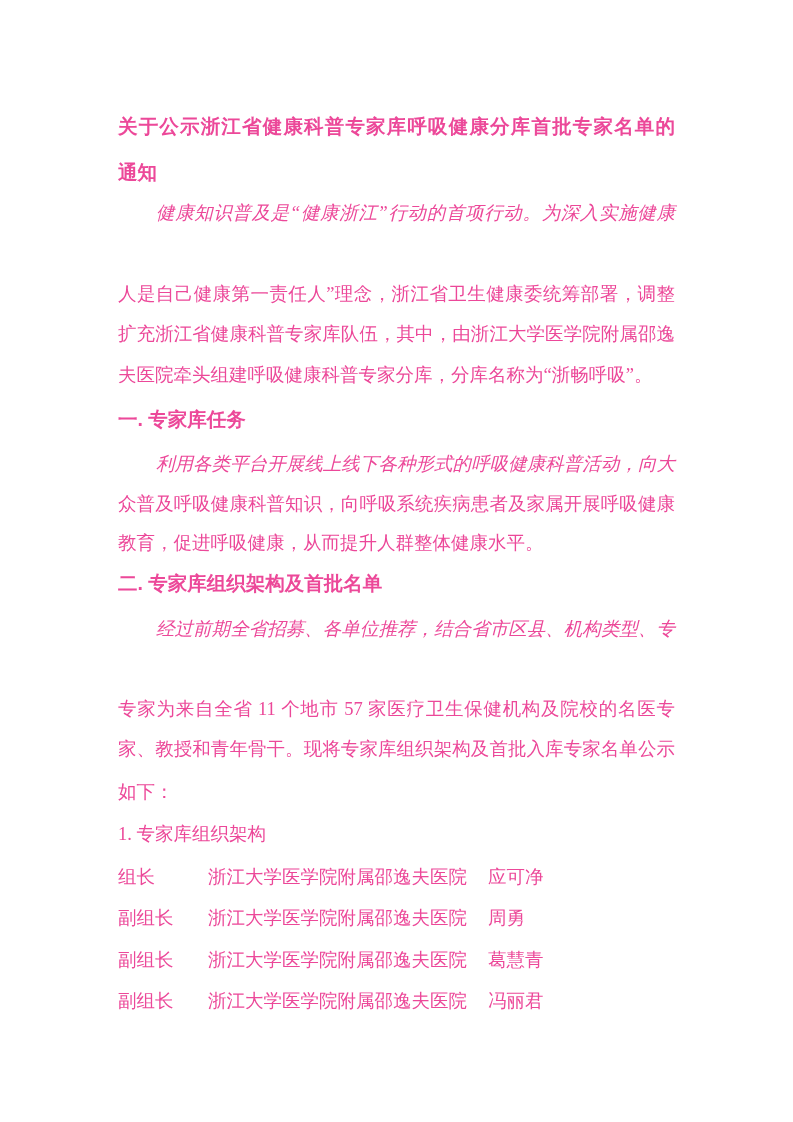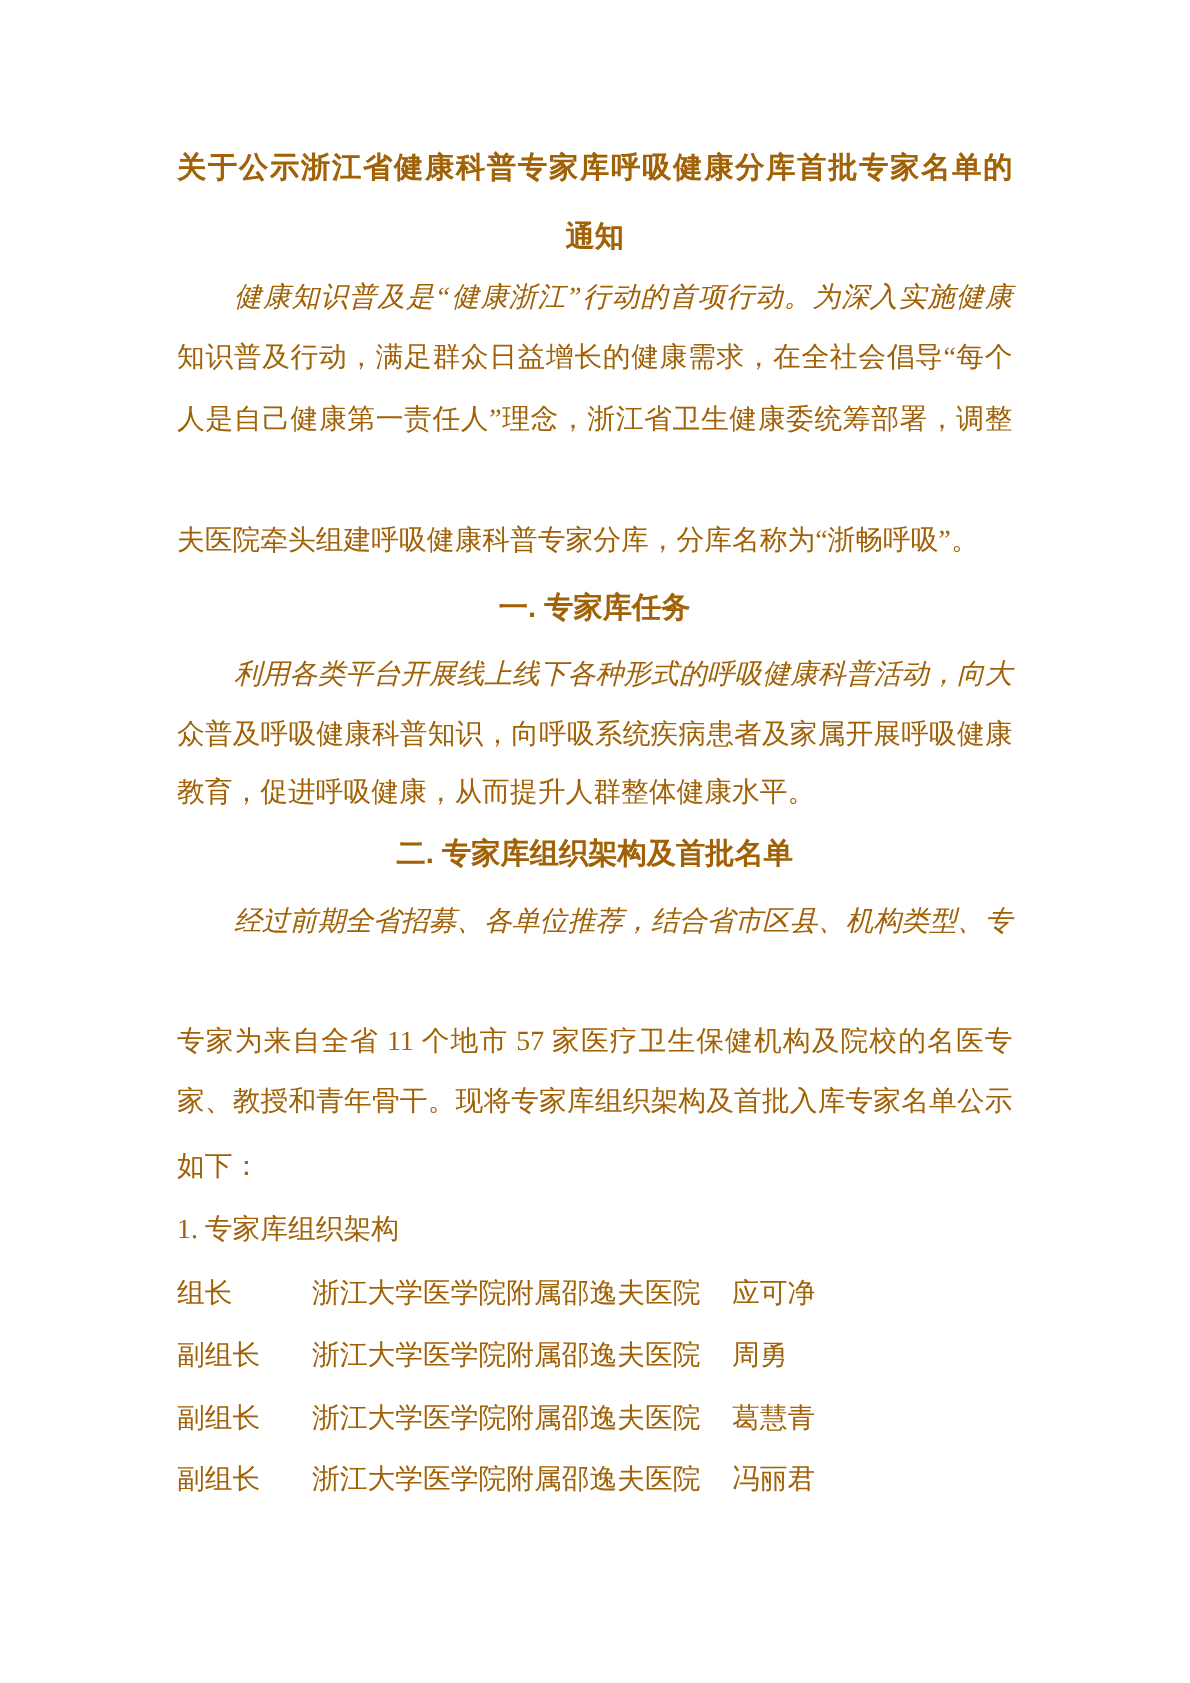--- a/index.html
+++ b/index.html
@@ -15,60 +15,60 @@
     color: #111111;
     overflow: hidden;
   }
   .line {
     position: absolute;
     left: 118px;
     width: 557px;
     font-family: "Liberation Serif", "DejaVu Serif", serif;
     font-size: 18.5px;
     line-height: 24px;
-    color: #a16207;
+    color: #ec4899;
+    margin-top: 14px;
   }
   
   .j {
     text-align: justify;
     text-align-last: justify;
   }
   
   .indent {
     padding-left: 38px;
     width: 519px;
     font-style: italic;
   }
   
   .bold-sans {
     font-family: "Liberation Sans", "DejaVu Sans", sans-serif;
     font-weight: 700;
     font-size: 19.5px;
-    text-align: center;
   }
   .row span {
     position: absolute;
     top: 0;
     white-space: nowrap;
   }
   .r-role { left: 0; }
   .r-org  { left: 90px; }
   .r-name { left: 370px; }
 </style>
 </head>
 <body>
 
 <div class="page">
 
   <div class="line bold-sans j" style="top:100px">关于公示浙江省健康科普专家库呼吸健康分库首批专家名单的</div>
   <div class="line bold-sans" style="top:146px">通知</div>
 
   <div class="line j indent" style="top:187px">健康知识普及是“健康浙江”行动的首项行动。为深入实施健康</div>
-  <div class="line j" style="top:227px">知识普及行动，满足群众日益增长的健康需求，在全社会倡导“每个</div>
   <div class="line j" style="top:268px">人是自己健康第一责任人”理念，浙江省卫生健康委统筹部署，调整</div>
+  <div class="line j" style="top:308px">扩充浙江省健康科普专家库队伍，其中，由浙江大学医学院附属邵逸</div>
   <div class="line" style="top:349px">夫医院牵头组建呼吸健康科普专家分库，分库名称为“浙畅呼吸”。</div>
 
   <div class="line bold-sans" style="top:393px">一. 专家库任务</div>
   <div class="line j indent" style="top:438px">利用各类平台开展线上线下各种形式的呼吸健康科普活动，向大</div>
   <div class="line j" style="top:478px">众普及呼吸健康科普知识，向呼吸系统疾病患者及家属开展呼吸健康</div>
   <div class="line" style="top:517px">教育，促进呼吸健康，从而提升人群整体健康水平。</div>
 
   <div class="line bold-sans" style="top:557px">二. 专家库组织架构及首批名单</div>
   <div class="line j indent" style="top:603px">经过前期全省招募、各单位推荐，结合省市区县、机构类型、专</div>
   <div class="line j" style="top:683px">专家为来自全省 11 个地市 57 家医疗卫生保健机构及院校的名医专</div>

